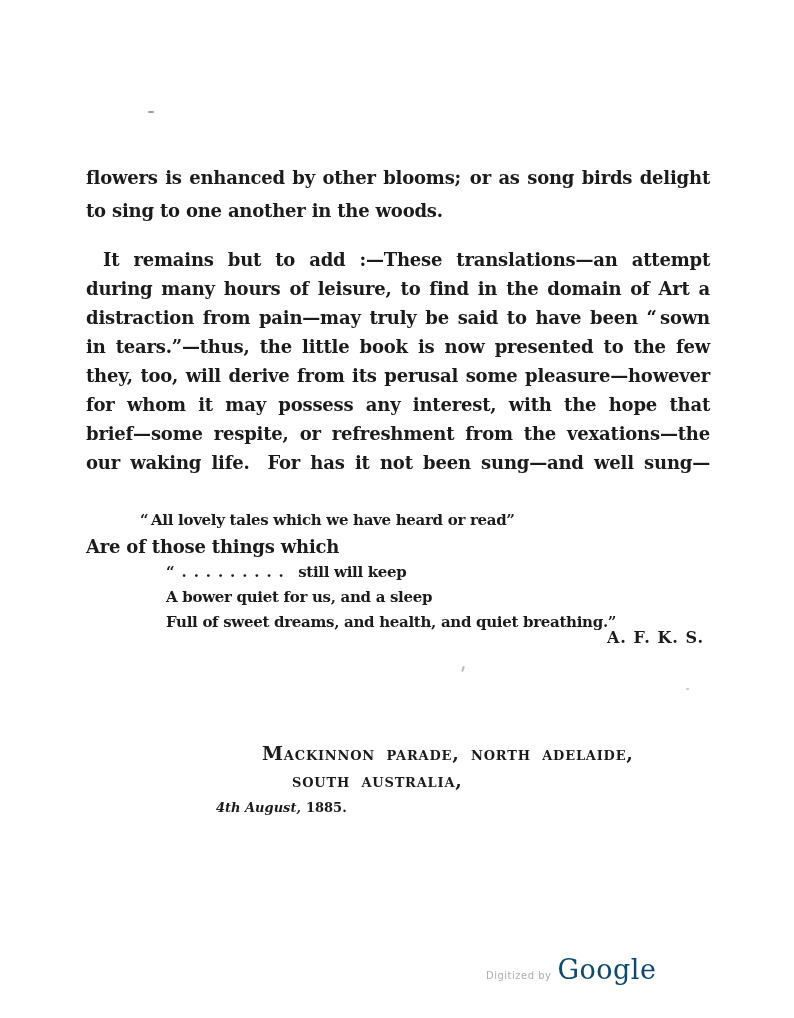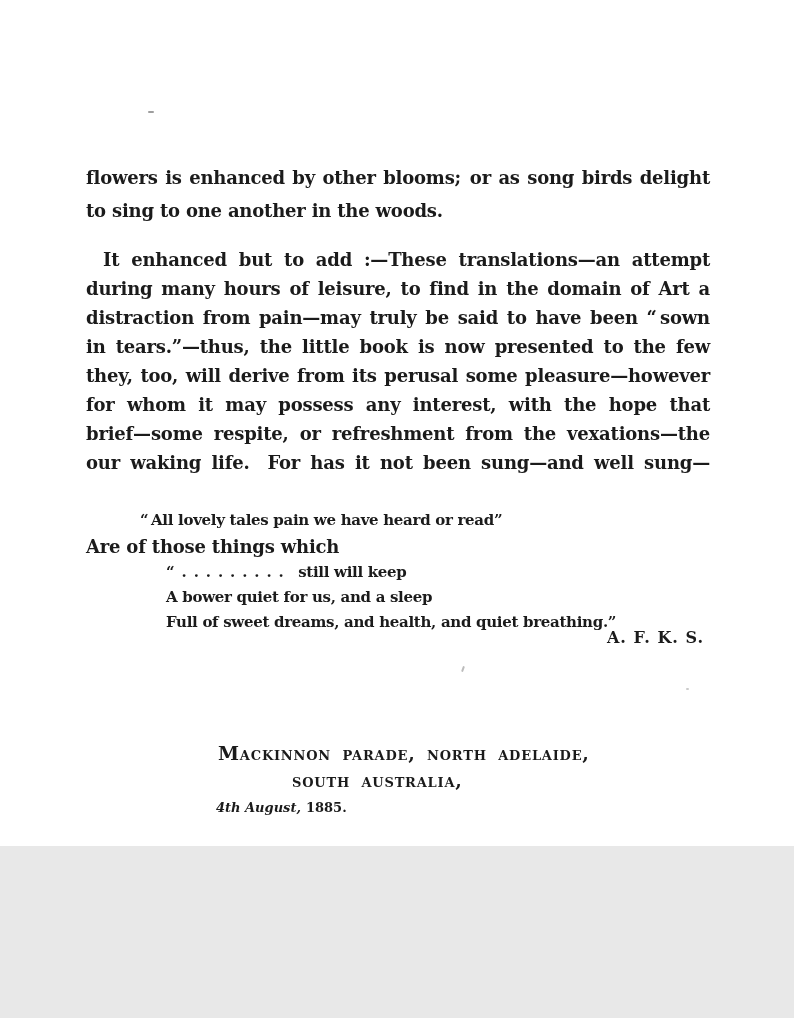--- a/index.html
+++ b/index.html
@@ -1,19 +1,19 @@
 <!DOCTYPE html>
 <html><head>
 <meta charset="utf-8">
 <style>
   html, body { margin: 0; padding: 0; background: #e8e8e8; }
   .page {
     position: relative;
     width: 794px;
-    height: 846px;
+    height: 1018px;
     margin: 0 auto;
     background: #ffffff;
     overflow: hidden;
     font-family: "DejaVu Serif", serif;
     color: #1b1b1b;
   }
   .para { position: absolute; left: 86px; width: 624px; }
   .para .line { white-space: normal; }
 
   
@@ -39,21 +39,21 @@
   .signature {
     position: absolute; left: 86px; top: 628px; width: 624px;
     text-align: right; padding-right: 6px; box-sizing: border-box;
     font-size: 16px; font-weight: bold; letter-spacing: 1px;
   }
 
   .address { position: absolute; left: 218px; top: 740px; }
   .addr-line1, .addr-line2 {
     font-variant: small-caps; font-weight: bold;
     font-size: 19px; letter-spacing: 0.8px; word-spacing: 4px;
-    line-height: 27px; text-transform: lowercase;
+    line-height: 27px; text-transform: lowercase; margin-left: 44px;
   }
   .addr-line1::first-letter { text-transform: uppercase; }
   .addr-line2 { margin-left: 74px; }
   .addr-line3 { font-size: 13px; font-weight: bold; line-height: 28px; margin-left: -2px; }
   .date-italic { font-style: italic; }
   .date-year { margin-left: 5px; }
 
   .watermark {
     position: absolute; left: 486px; top: 954px;
     display: flex; align-items: baseline;
@@ -81,32 +81,32 @@
   <div class="speck s1"></div>
   <div class="speck s2"></div>
   <div class="speck s3"></div>
 
   <div class="para p1">
       <div class="line jl">flowers is enhanced by other blooms; or as song birds delight</div>
       <div class="line">to sing to one another in the woods.</div>
     </div>
 
   <div class="para p2">
-      <div class="line jl ind">It enhanced but to add :—These translations—an attempt</div>
+      <div class="line jl ind">It remains but to add :—These translations—an attempt</div>
       <div class="line jl">during many hours of leisure, to find in the domain of Art a</div>
       <div class="line jl">distraction from pain—may truly be said to have been “ sown</div>
       <div class="line jl">in tears.”—thus, the little book is now presented to the few</div>
       <div class="line jl">they, too, will derive from its perusal some pleasure—however</div>
       <div class="line jl">for whom it may possess any interest, with the hope that</div>
       <div class="line jl">brief—some respite, or refreshment from the vexations—the</div>
       <div class="line jl">our waking life. For has it not been sung—and well sung—</div>
     </div>
 
   <div class="para q">
-      <div class="line small ind1">“ All lovely tales pain we have heard or read”</div>
+      <div class="line small ind1">“ All lovely tales which we have heard or read”</div>
       <div class="line qbody">Are of those things which</div>
       <div class="line small ind2">“ . . . . . . . . . still will keep</div>
       <div class="line small ind2">A bower quiet for us, and a sleep</div>
       <div class="line small ind2">Full of sweet dreams, and health, and quiet breathing.”</div>
     </div>
 
   <div class="signature">A. F. K. S.</div>
 
   <div class="address">
     <div class="addr-line1">Mackinnon Parade, North Adelaide,</div>

